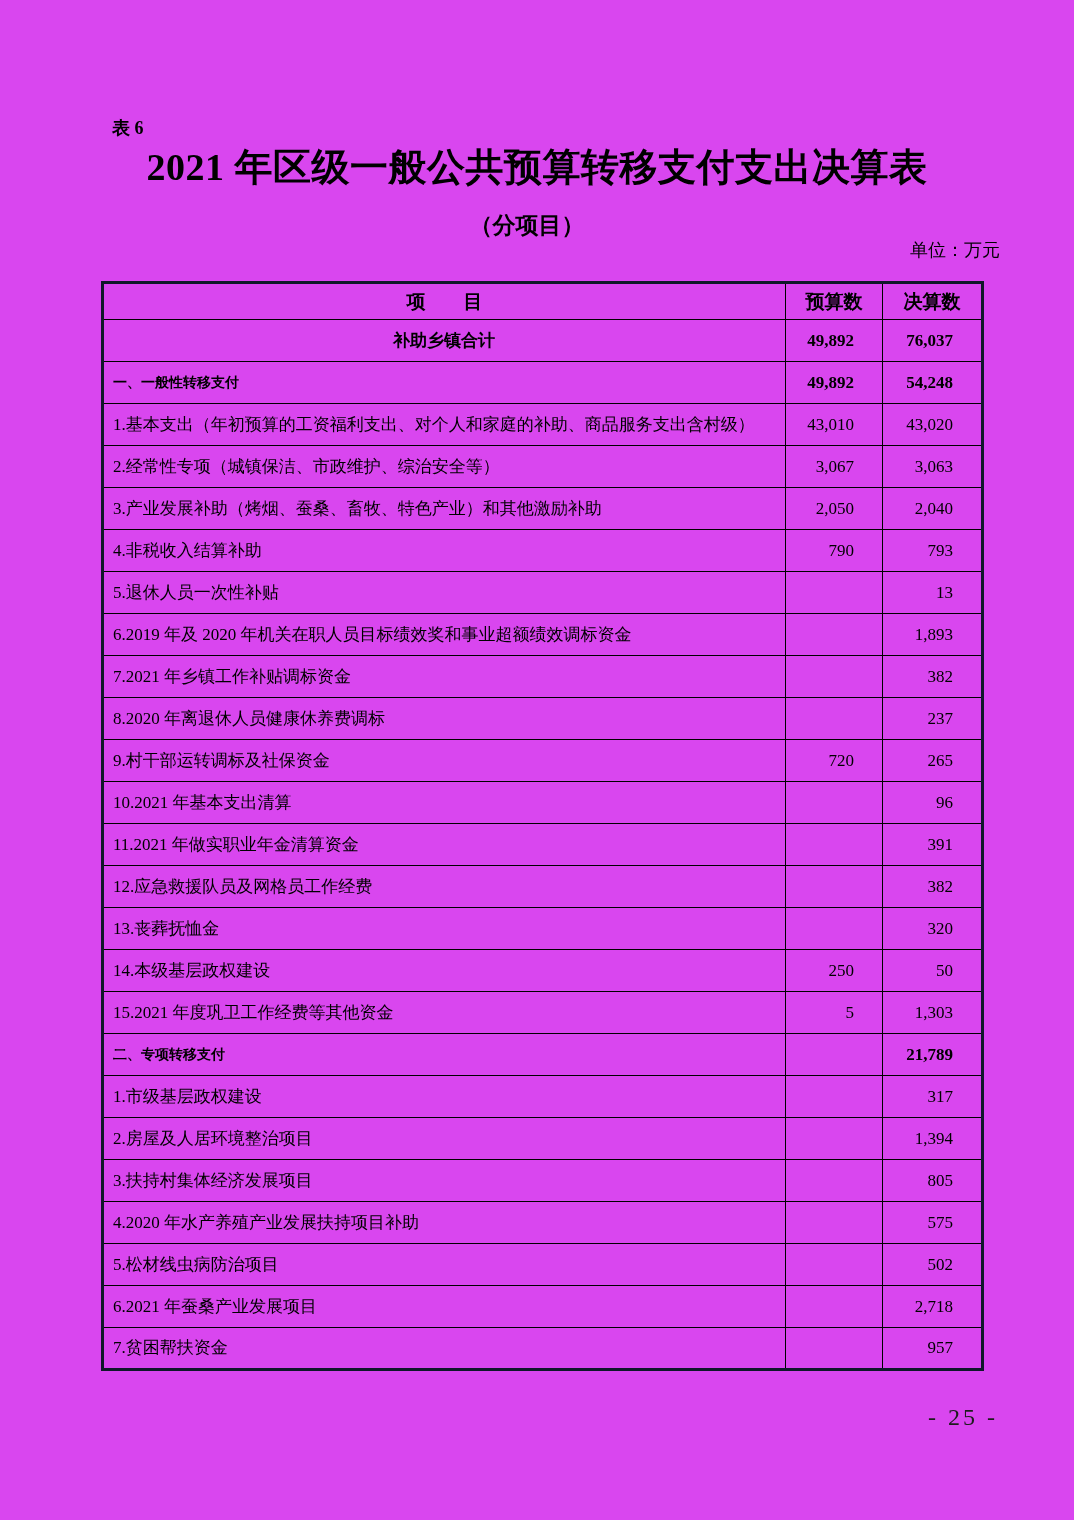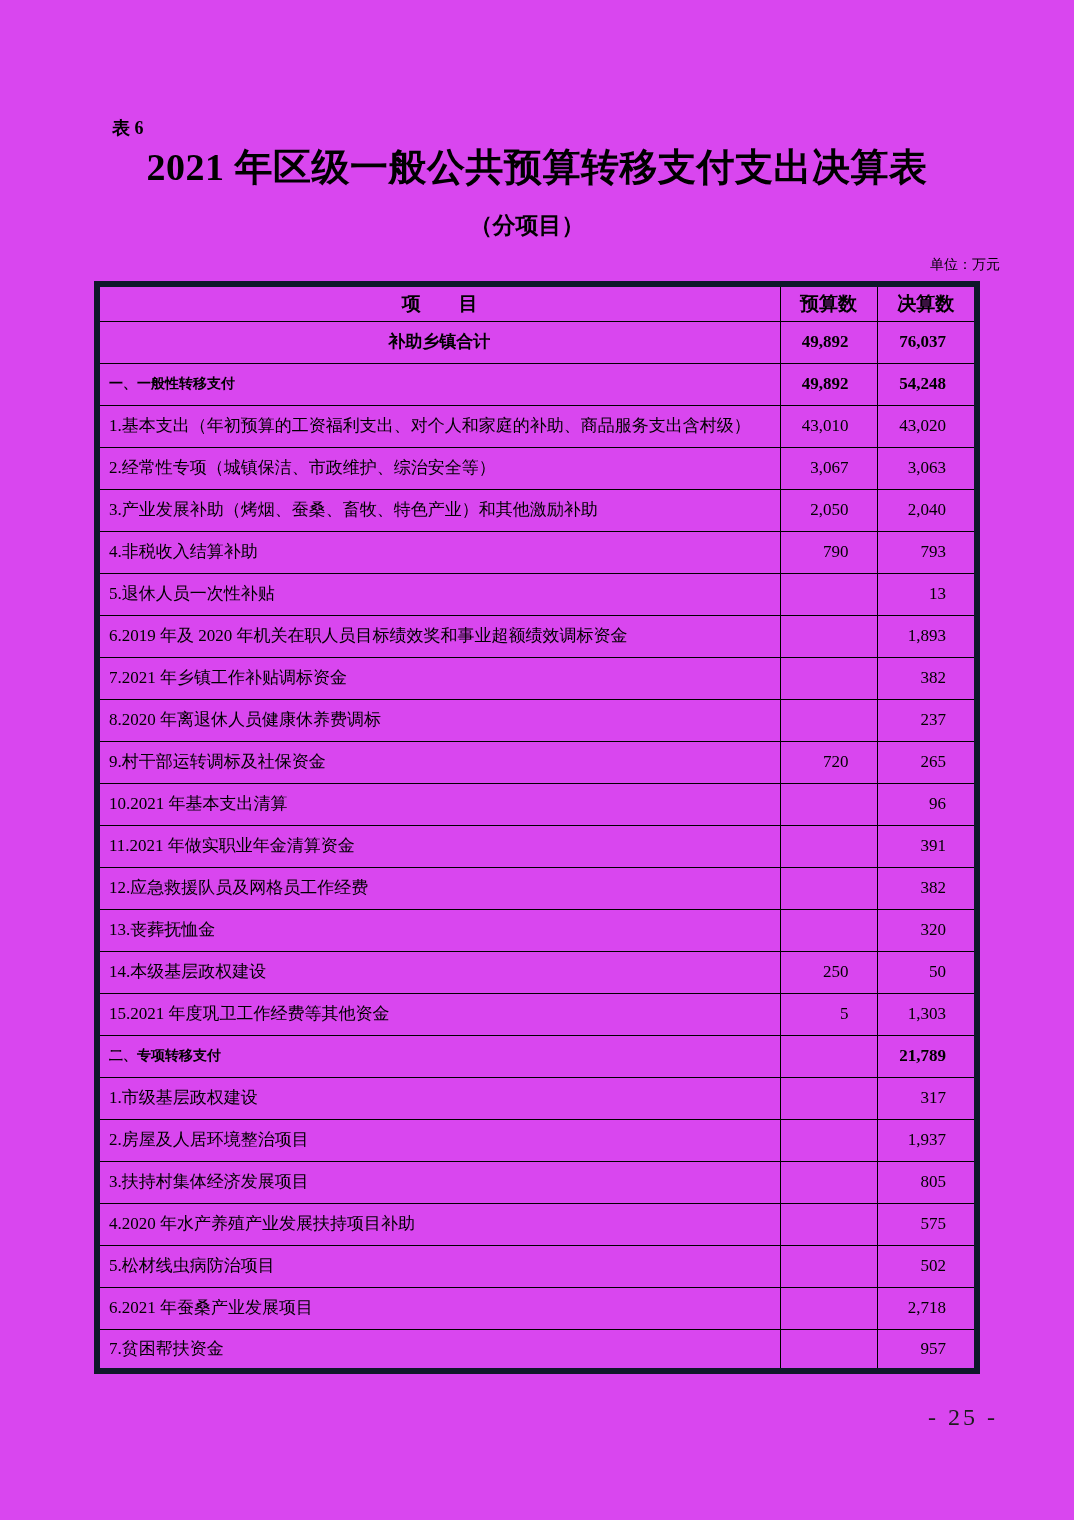--- a/index.html
+++ b/index.html
@@ -32,29 +32,29 @@
   }
   .doc-subtitle {
     position: absolute;
     left: 0; top: 210px; width: 1054px;
     text-align: center;
     font-size: 23px;
     font-weight: bold;
   }
   .unit-note {
     position: absolute;
-    right: 74px; top: 256px;
-    font-size: 14px;
+    right: 74px; top: 238px;
+    font-size: 18px;
   }
   table.budget-table {
     position: absolute;
-    left: 94px; top: 281px;
+    left: 101px; top: 281px;
     width: 880px;
     border-collapse: collapse;
-    border: 6px solid #0f172a;
+    border: 3px solid #0f172a;
     table-layout: fixed;
   }
   .budget-table col.col-item  { width: 683px; }
   .budget-table col.col-budget{ width: 97px; }
   .budget-table col.col-final { width: 100px; }
   .budget-table th, .budget-table td {
     border: 1px solid #000000;
     font-size: 17px;
     vertical-align: middle;
   }
@@ -206,21 +206,21 @@
           <td class="c-num">21,789</td>
         </tr>
         <tr>
           <td class="c-item">1.市级基层政权建设</td>
           <td class="c-num"></td>
           <td class="c-num">317</td>
         </tr>
         <tr>
           <td class="c-item">2.房屋及人居环境整治项目</td>
           <td class="c-num"></td>
-          <td class="c-num">1,937</td>
+          <td class="c-num">1,394</td>
         </tr>
         <tr>
           <td class="c-item">3.扶持村集体经济发展项目</td>
           <td class="c-num"></td>
           <td class="c-num">805</td>
         </tr>
         <tr>
           <td class="c-item">4.2020 年水产养殖产业发展扶持项目补助</td>
           <td class="c-num"></td>
           <td class="c-num">575</td>

